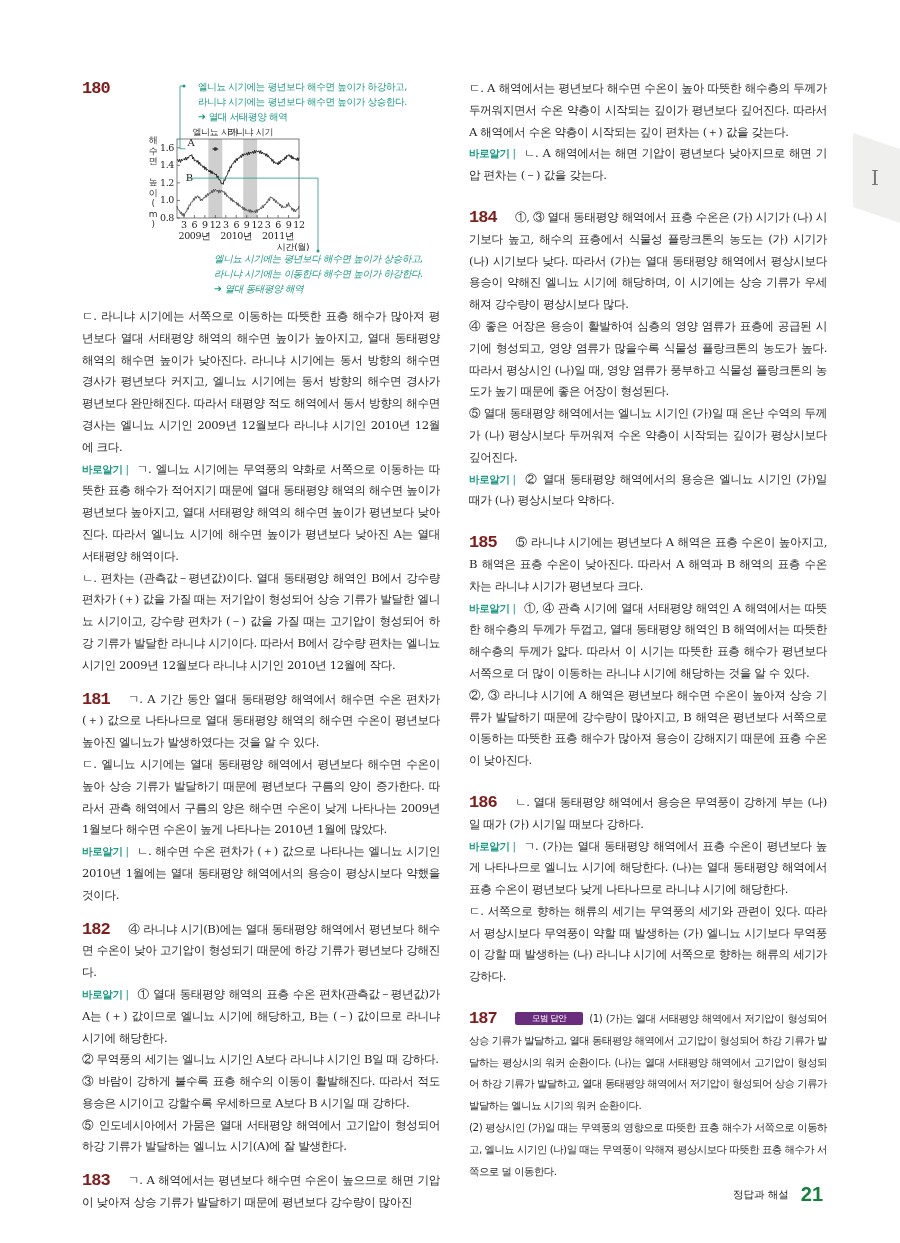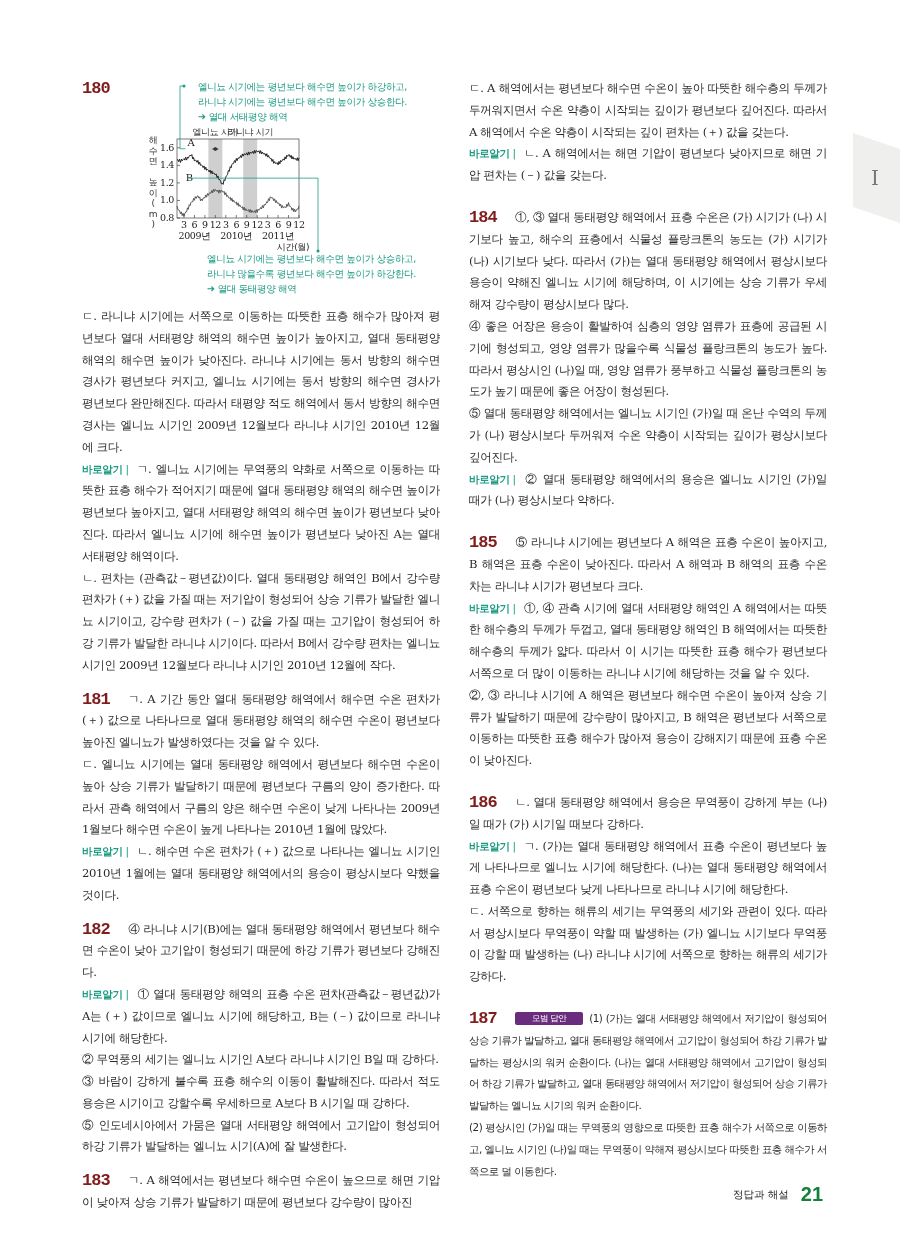--- a/index.html
+++ b/index.html
@@ -106,23 +106,23 @@
         <path d="M95.0,82.1 L95.9,81.6 L96.7,83.7 L97.6,81.2 L98.5,84.5 L99.4,81.2 L100.2,82.8 L101.1,81.5 L102.0,80.6 L102.8,82.1 L103.7,79.2 L104.6,82.1 L105.5,79.0 L106.3,80.2 L107.2,78.4 L108.1,77.1 L108.9,77.9 L109.8,76.6 L110.7,81.0 L111.6,79.4 L112.4,82.9 L113.3,82.3 L114.2,82.5 L115.0,84.4 L115.9,82.4 L116.8,86.3 L117.7,84.2 L118.5,87.4 L119.4,87.0 L120.3,87.6 L121.1,89.6 L122.0,87.9 L122.9,91.5 L123.8,89.2 L124.6,92.3 L125.5,91.5 L126.4,92.3 L127.2,94.0 L128.1,92.1 L129.0,95.5 L129.9,92.9 L130.7,95.9 L131.6,94.8 L132.5,95.5 L133.3,97.0 L134.2,95.9 L135.1,99.9 L136.0,97.9 L136.8,101.6 L137.7,101.5 L138.6,103.4 L139.4,105.9 L140.3,105.3 L141.2,106.4 L142.1,101.6 L142.9,102.6 L143.8,99.0 L144.7,97.6 L145.5,96.4 L146.4,92.4 L147.3,93.3 L148.2,88.6 L149.0,89.9 L149.9,86.4 L150.8,85.6 L151.6,85.4 L152.5,82.6 L153.4,84.5 L154.3,80.5 L155.1,82.7 L156.0,80.0 L156.9,80.2 L157.7,80.0 L158.6,77.6 L159.5,79.6 L160.4,75.9 L161.2,78.1 L162.1,75.7 L163.0,76.5 L163.8,76.7 L164.7,74.8 L165.6,77.2 L166.5,73.9 L167.3,76.6 L168.2,74.1 L169.1,75.1 L169.9,75.0 L170.8,73.3 L171.7,75.6 L172.6,72.4 L173.4,75.1 L174.3,72.5 L175.2,73.6 L176.0,73.9 L176.9,72.7 L177.8,75.4 L178.7,72.6 L179.5,76.0 L180.4,74.0 L181.3,75.9 L182.1,76.2 L183.0,75.4 L183.9,78.2 L184.8,75.7 L185.6,79.1 L186.5,77.5 L187.4,79.9 L188.2,80.5 L189.1,80.3 L190.0,83.4 L190.9,81.4 L191.7,85.3 L192.6,83.6 L193.5,85.5 L194.3,85.3 L195.2,84.6 L196.1,86.9 L197.0,83.4 L197.8,85.8 L198.7,82.4 L199.6,83.6 L200.4,82.3 L201.3,80.9 L202.2,82.2 L203.1,78.8 L203.9,81.0 L204.8,77.3 L205.7,78.4 L206.5,76.8 L207.4,76.8 L208.3,79.3 L209.2,77.3 L210.0,81.0 L210.9,78.6 L211.8,81.1 L212.6,80.6 L213.5,80.6 L214.4,82.3 L215.3,79.7 L216.1,82.8 L217.0,79.9 " fill="none" stroke="#222" stroke-width="1"></path>
         <text x="105.45714285714286" y="68.02222222222221" font-size="10" fill="#222" font-family="DejaVu Serif, serif">A</text>
         <path d="M95.0,128.1 L95.9,131.6 L96.7,131.9 L97.6,132.9 L98.5,135.8 L99.4,133.9 L100.2,137.6 L101.1,135.3 L102.0,138.3 L102.8,135.6 L103.7,133.9 L104.6,133.8 L105.5,129.8 L106.3,131.3 L107.2,126.7 L108.1,127.6 L108.9,124.7 L109.8,123.6 L110.7,123.9 L111.6,120.4 L112.4,122.3 L113.3,118.6 L114.2,120.4 L115.0,118.3 L115.9,117.8 L116.8,120.1 L117.7,118.9 L118.5,122.9 L119.4,121.0 L120.3,122.7 L121.1,120.2 L122.0,119.6 L122.9,119.8 L123.8,116.9 L124.6,119.2 L125.5,115.5 L126.4,117.4 L127.2,115.1 L128.1,114.9 L129.0,115.1 L129.9,112.4 L130.7,114.8 L131.6,111.3 L132.5,113.5 L133.3,111.3 L134.2,112.3 L135.1,113.5 L136.0,112.0 L136.8,115.2 L137.7,111.9 L138.6,114.5 L139.4,112.3 L140.3,112.8 L141.2,114.3 L142.1,113.4 L142.9,116.9 L143.8,114.7 L144.7,118.5 L145.5,117.3 L146.4,119.1 L147.3,120.4 L148.2,119.3 L149.0,122.6 L149.9,120.2 L150.8,123.8 L151.6,122.2 L152.5,124.0 L153.4,124.9 L154.3,124.0 L155.1,127.2 L156.0,124.8 L156.9,128.4 L157.7,126.8 L158.6,128.7 L159.5,129.4 L160.4,128.7 L161.2,131.8 L162.1,129.2 L163.0,132.6 L163.8,130.7 L164.7,132.5 L165.6,132.7 L166.5,131.6 L167.3,134.2 L168.2,131.4 L169.1,134.6 L169.9,132.4 L170.8,134.1 L171.7,134.1 L172.6,132.7 L173.4,134.8 L174.3,131.6 L175.2,134.5 L176.0,131.2 L176.9,132.2 L177.8,131.2 L178.7,129.5 L179.5,131.0 L180.4,127.5 L181.3,129.9 L182.1,126.6 L183.0,127.2 L183.9,125.6 L184.8,123.7 L185.6,124.6 L186.5,120.7 L187.4,122.7 L188.2,118.8 L189.1,119.6 L190.0,119.8 L190.9,120.0 L191.7,122.8 L192.6,120.9 L193.5,124.6 L194.3,122.5 L195.2,125.2 L196.1,125.0 L197.0,125.3 L197.8,128.0 L198.7,126.2 L199.6,130.1 L200.4,127.5 L201.3,129.8 L202.2,129.1 L203.1,128.9 L203.9,129.7 L204.8,126.2 L205.7,128.4 L206.5,124.6 L207.4,128.1 L208.3,128.4 L209.2,129.4 L210.0,132.3 L210.9,130.2 L211.8,133.7 L212.6,131.1 L213.5,133.9 L214.4,131.8 L215.3,130.8 L216.1,131.4 L217.0,128.0 " fill="none" stroke="#555" stroke-width="1"></path>
         <text x="103.71428571428571" y="103.13333333333334" font-size="10" fill="#222" font-family="DejaVu Serif, serif">B</text>
         <polyline points="102,8 98,8 98,70.77777777777776 103.45714285714286,70.77777777777776" fill="none" stroke="#1d9b84" stroke-width="0.8"></polyline>
         <circle cx="102" cy="8" r="1.5" fill="#1d9b84"></circle>
         <polyline points="106.50285714285714,100.13333333333334 236,100.13333333333334 236,173" fill="none" stroke="#1d9b84" stroke-width="0.8"></polyline>
         <circle cx="236" cy="173" r="1.5" fill="#1d9b84"></circle>
       </svg>
 
-    <div class="note" style="left:125px;top:173px;">
+    <div class="note" style="left:132px;top:173px;font-style:italic;">
       <div>엘니뇨 시기에는 평년보다 해수면 높이가 상승하고,</div>
-      <div>라니냐 많을수록 평년보다 해수면 높이가 하강한다.</div>
+      <div>라니냐 시기에는 이동한다 해수면 높이가 하강한다.</div>
       <div><span class="arrow">➜</span><span>열대 동태평양 해역</span></div>
     </div>
   </div>
 
   <p class="para">ㄷ. 라니냐 시기에는 서쪽으로 이동하는 따뜻한 표층 해수가 많아져 평년보다 열대 서태평양 해역의 해수면 높이가 높아지고, 열대 동태평양 해역의 해수면 높이가 낮아진다. 라니냐 시기에는 동서 방향의 해수면 경사가 평년보다 커지고, 엘니뇨 시기에는 동서 방향의 해수면 경사가 평년보다 완만해진다. 따라서 태평양 적도 해역에서 동서 방향의 해수면 경사는 엘니뇨 시기인 2009년 12월보다 라니냐 시기인 2010년 12월에 크다.</p>
   <p class="para"><span class="baro"><span>바로알기</span><span class="bar">|</span></span><span>ㄱ. 엘니뇨 시기에는 무역풍의 약화로 서쪽으로 이동하는 따뜻한 표층 해수가 적어지기 때문에 열대 동태평양 해역의 해수면 높이가 평년보다 높아지고, 열대 서태평양 해역의 해수면 높이가 평년보다 낮아진다. 따라서 엘니뇨 시기에 해수면 높이가 평년보다 낮아진 A는 열대 서태평양 해역이다.</span></p>
   <p class="para">ㄴ. 편차는 (관측값－평년값)이다. 열대 동태평양 해역인 B에서 강수량 편차가 (＋) 값을 가질 때는 저기압이 형성되어 상승 기류가 발달한 엘니뇨 시기이고, 강수량 편차가 (－) 값을 가질 때는 고기압이 형성되어 하강 기류가 발달한 라니냐 시기이다. 따라서 B에서 강수량 편차는 엘니뇨 시기인 2009년 12월보다 라니냐 시기인 2010년 12월에 작다.</p>
 
   <div class="gap"></div>
 

